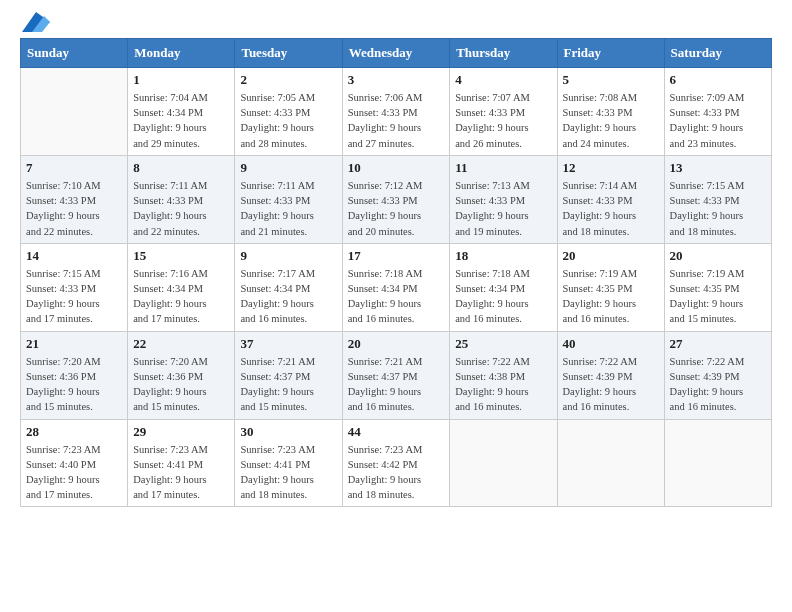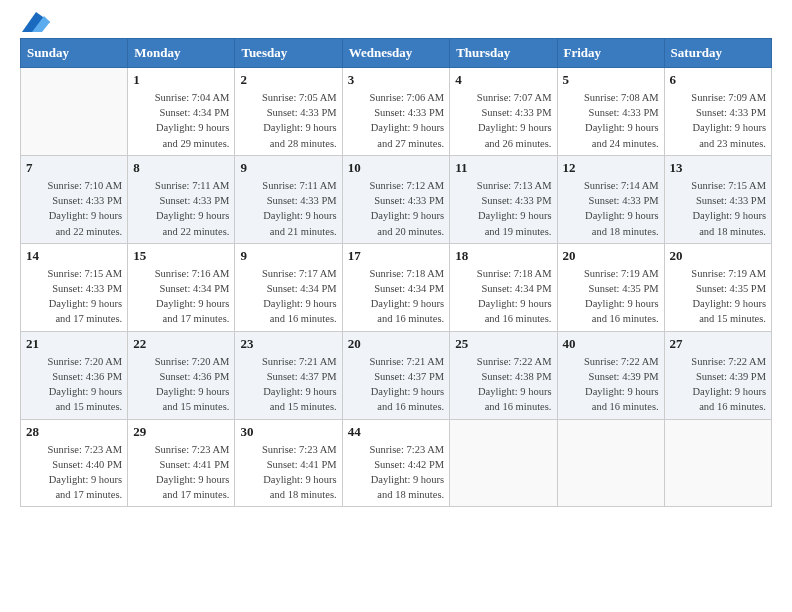--- a/index.html
+++ b/index.html
@@ -64,21 +64,20 @@
       font-size: 13px;
       font-weight: bold;
       color: #222;
       display: block;
       margin-bottom: 2px;
     }
     .day-info {
       color: #444;
       font-size: 10.5px;
       line-height: 1.45;
-      text-align: right;
     }
     .empty-cell {
       background: #f9f9f9 !important;
     }
   </style>
 </head>
 <body>
 
 <div class="header">
   <div class="logo">
@@ -200,21 +199,21 @@
       <tr>
         <td>
           <span class="day-num">21</span>
           <div class="day-info">Sunrise: 7:20 AM<br>Sunset: 4:36 PM<br>Daylight: 9 hours<br>and 15 minutes.</div>
         </td>
         <td>
           <span class="day-num">22</span>
           <div class="day-info">Sunrise: 7:20 AM<br>Sunset: 4:36 PM<br>Daylight: 9 hours<br>and 15 minutes.</div>
         </td>
         <td>
-          <span class="day-num">23</span>
+          <span class="day-num">37</span>
           <div class="day-info">Sunrise: 7:21 AM<br>Sunset: 4:37 PM<br>Daylight: 9 hours<br>and 15 minutes.</div>
         </td>
         <td>
           <span class="day-num">20</span>
           <div class="day-info">Sunrise: 7:21 AM<br>Sunset: 4:37 PM<br>Daylight: 9 hours<br>and 16 minutes.</div>
         </td>
         <td>
           <span class="day-num">25</span>
           <div class="day-info">Sunrise: 7:22 AM<br>Sunset: 4:38 PM<br>Daylight: 9 hours<br>and 16 minutes.</div>
         </td>

